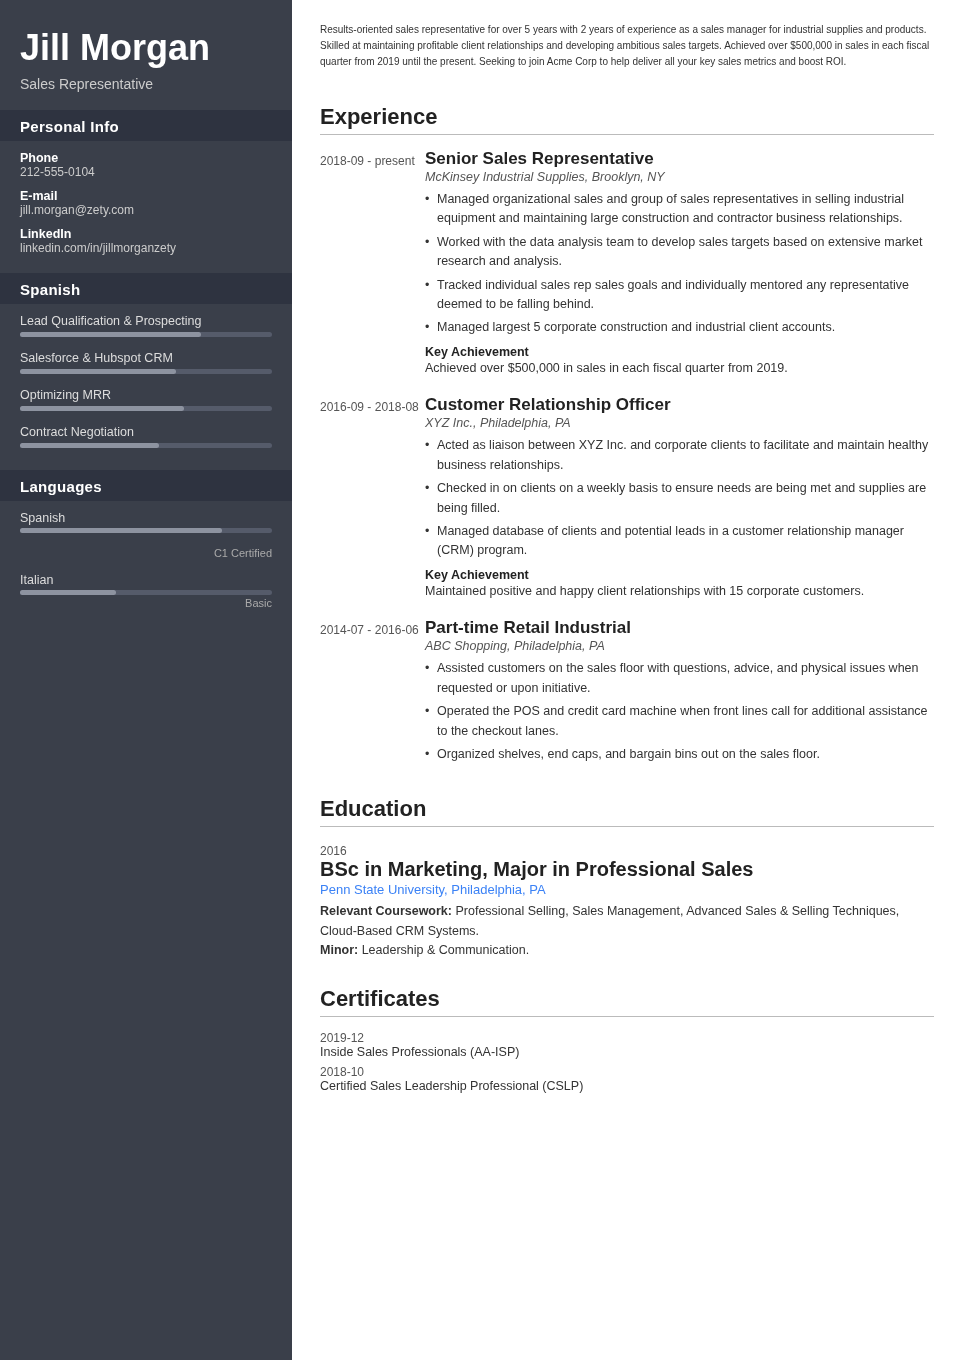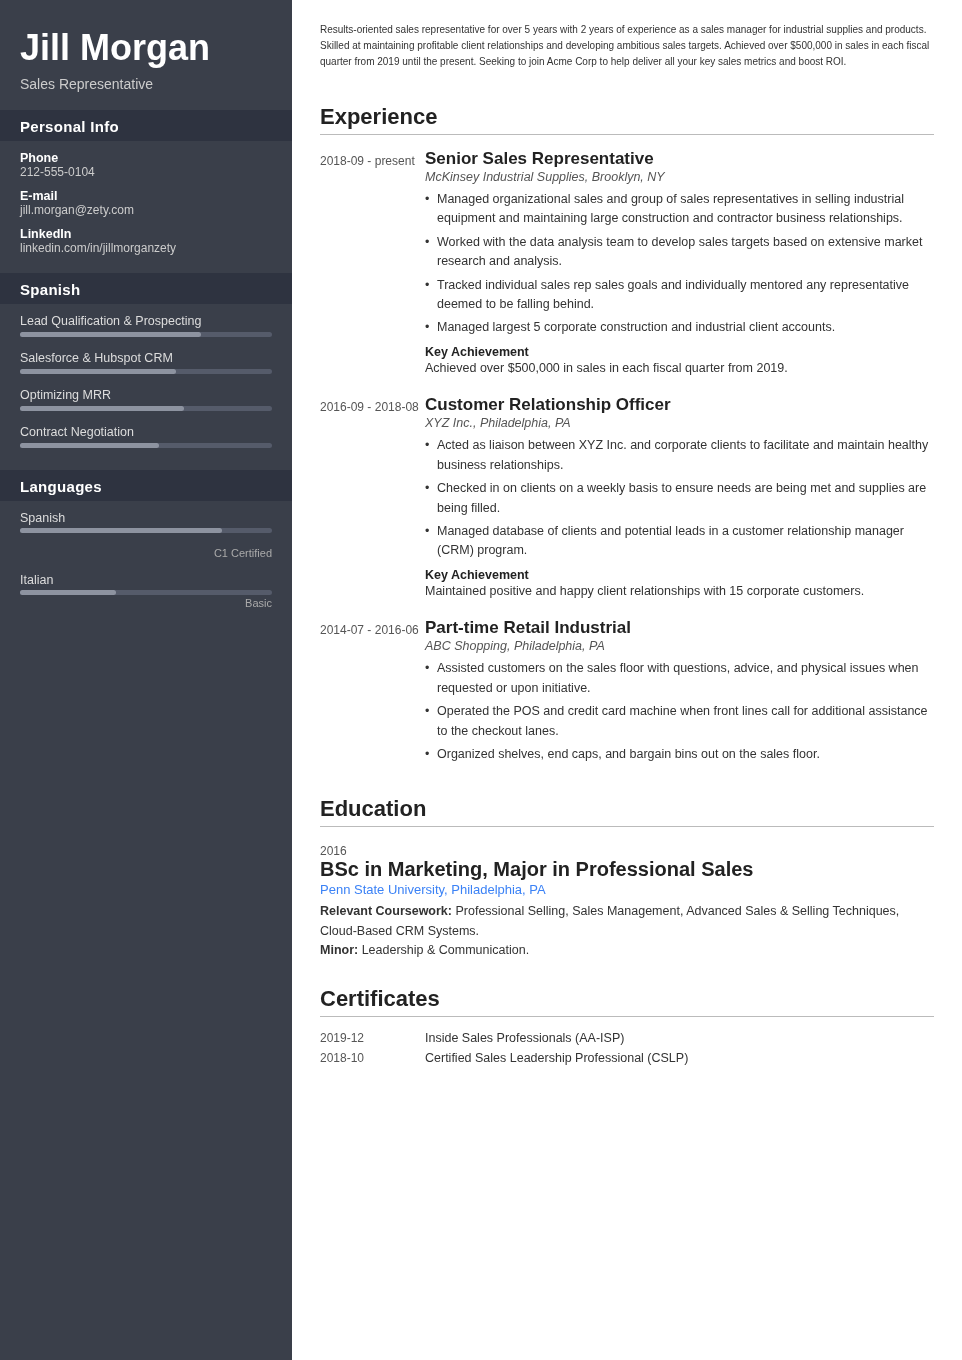--- a/index.html
+++ b/index.html
@@ -209,20 +209,21 @@
       margin-bottom: 5px;
     }
     .edu-detail {
       font-size: 12.5px;
       color: #333;
       line-height: 1.55;
     }
     .cert-entry {
       display: flex;
       margin-bottom: 6px;
+      flex-direction: column;
     }
     .cert-date {
       min-width: 105px;
       font-size: 12px;
       color: #555;
     }
     .cert-name {
       font-size: 12.5px;
       color: #333;
     }

